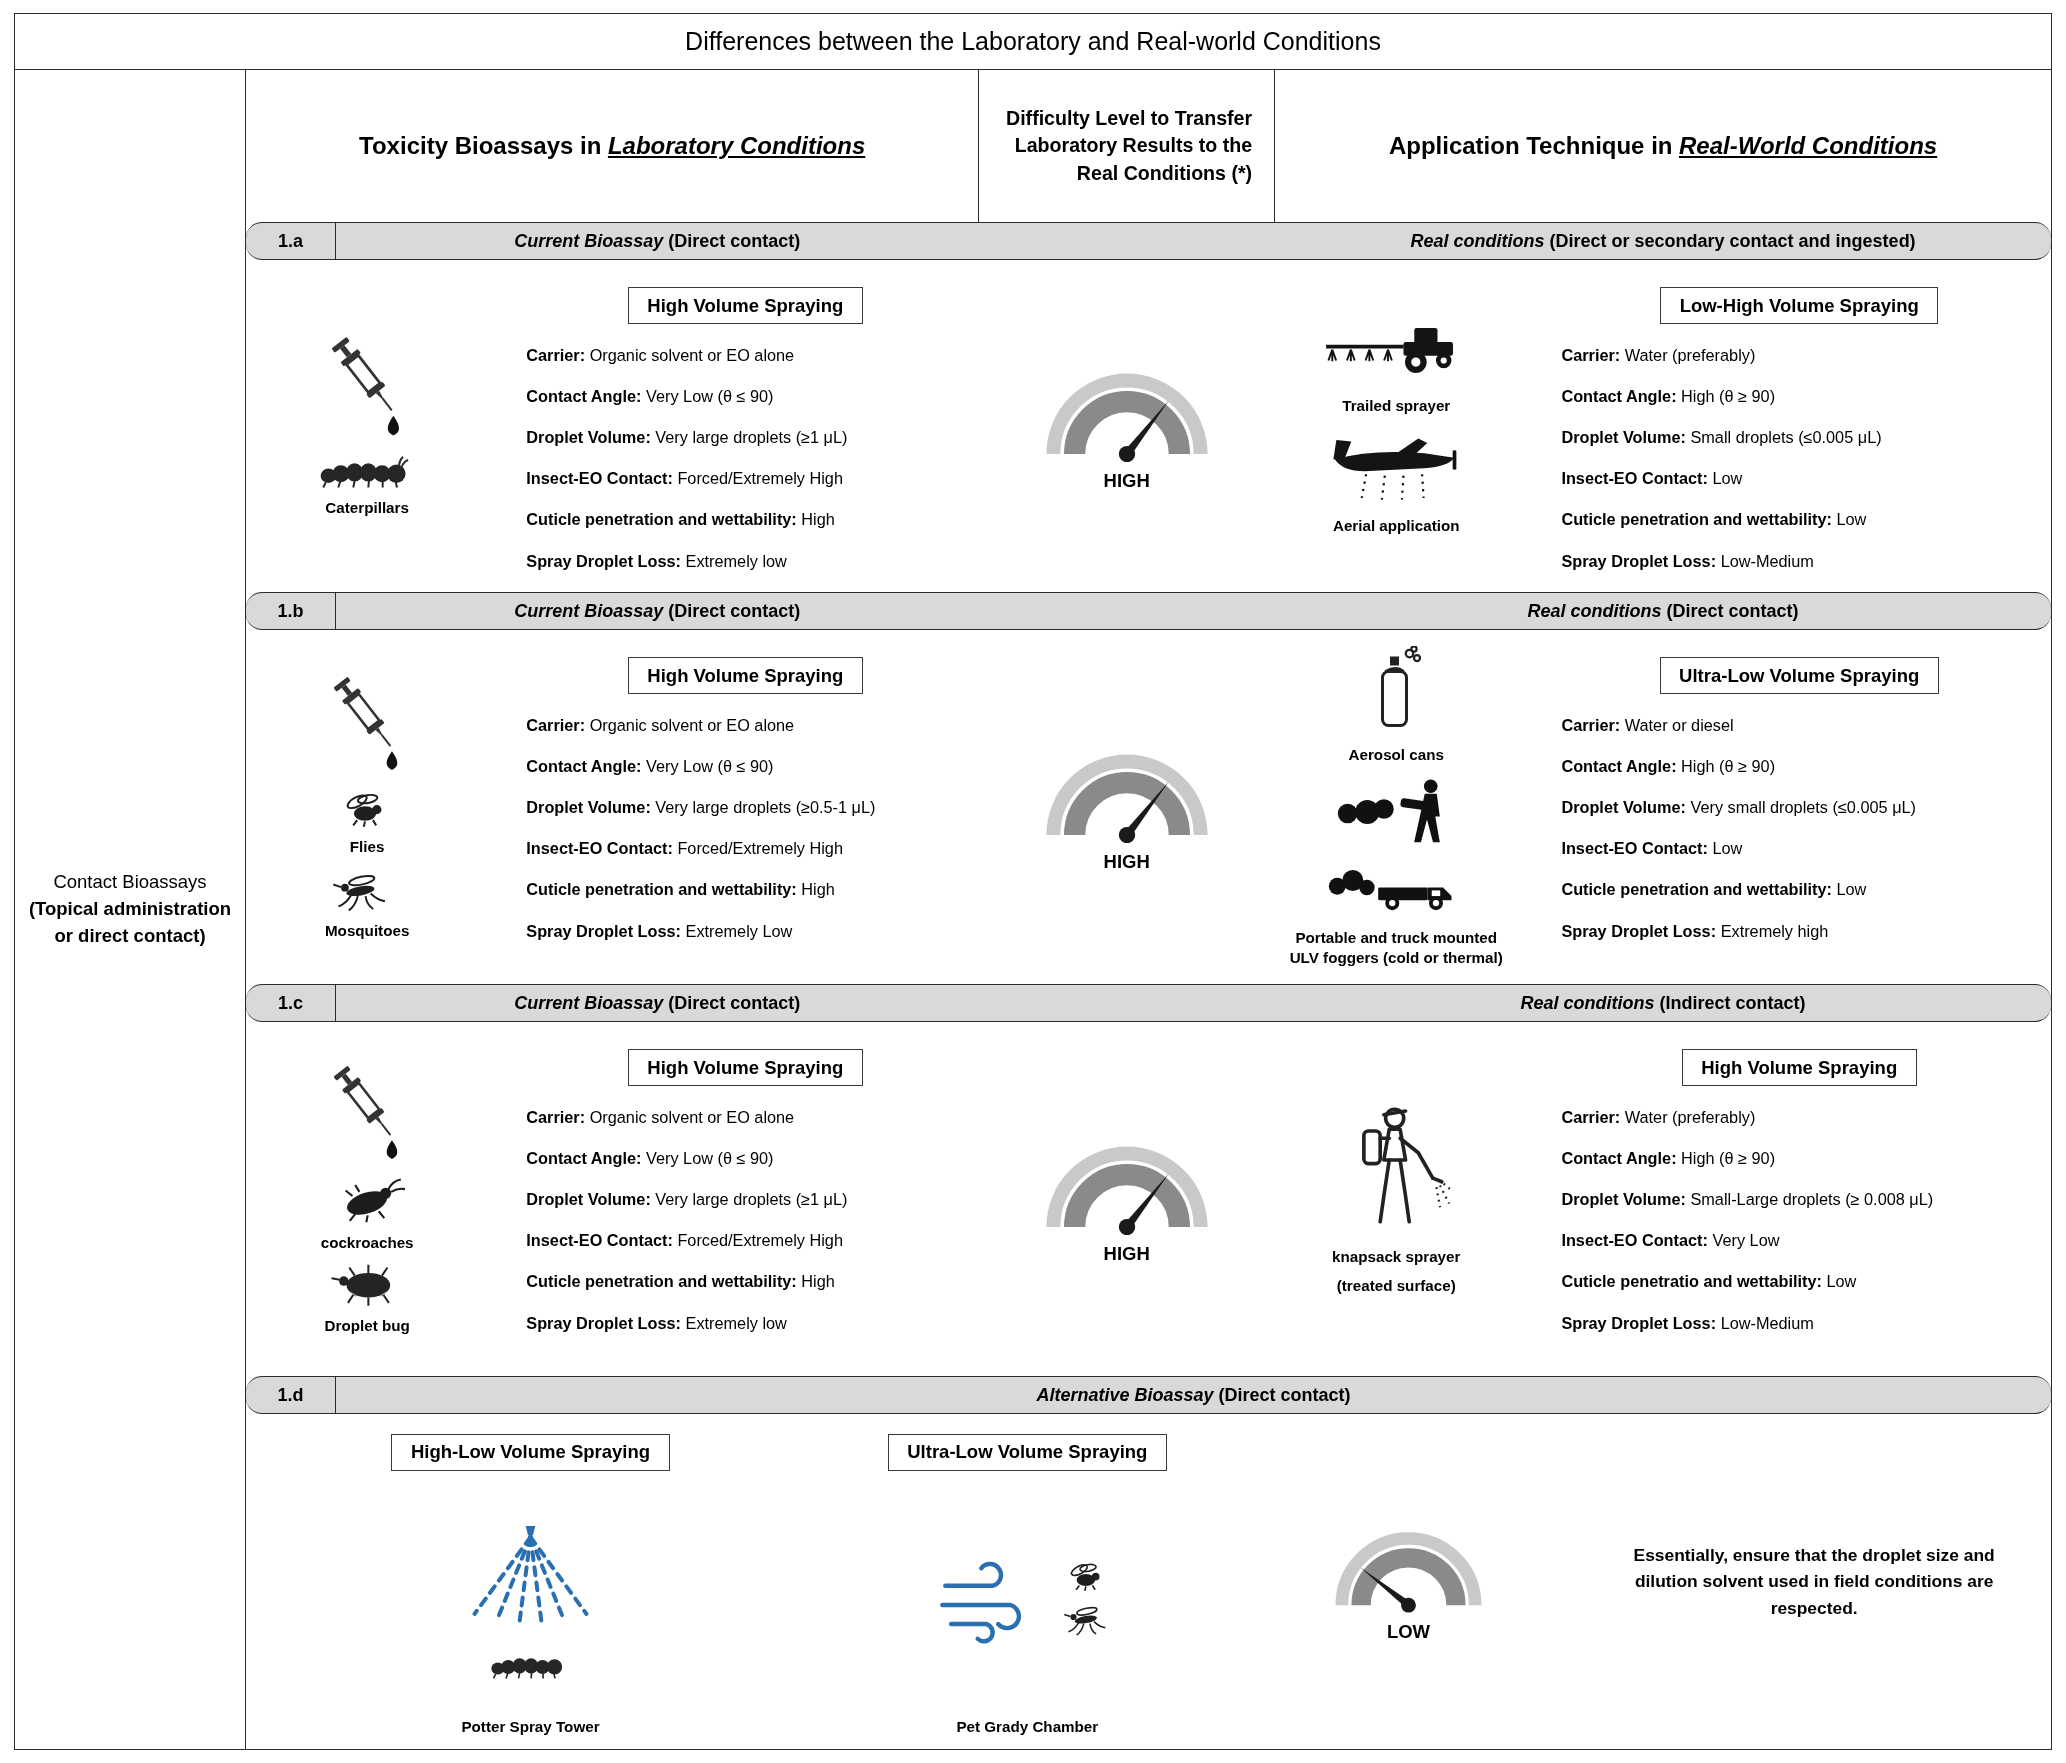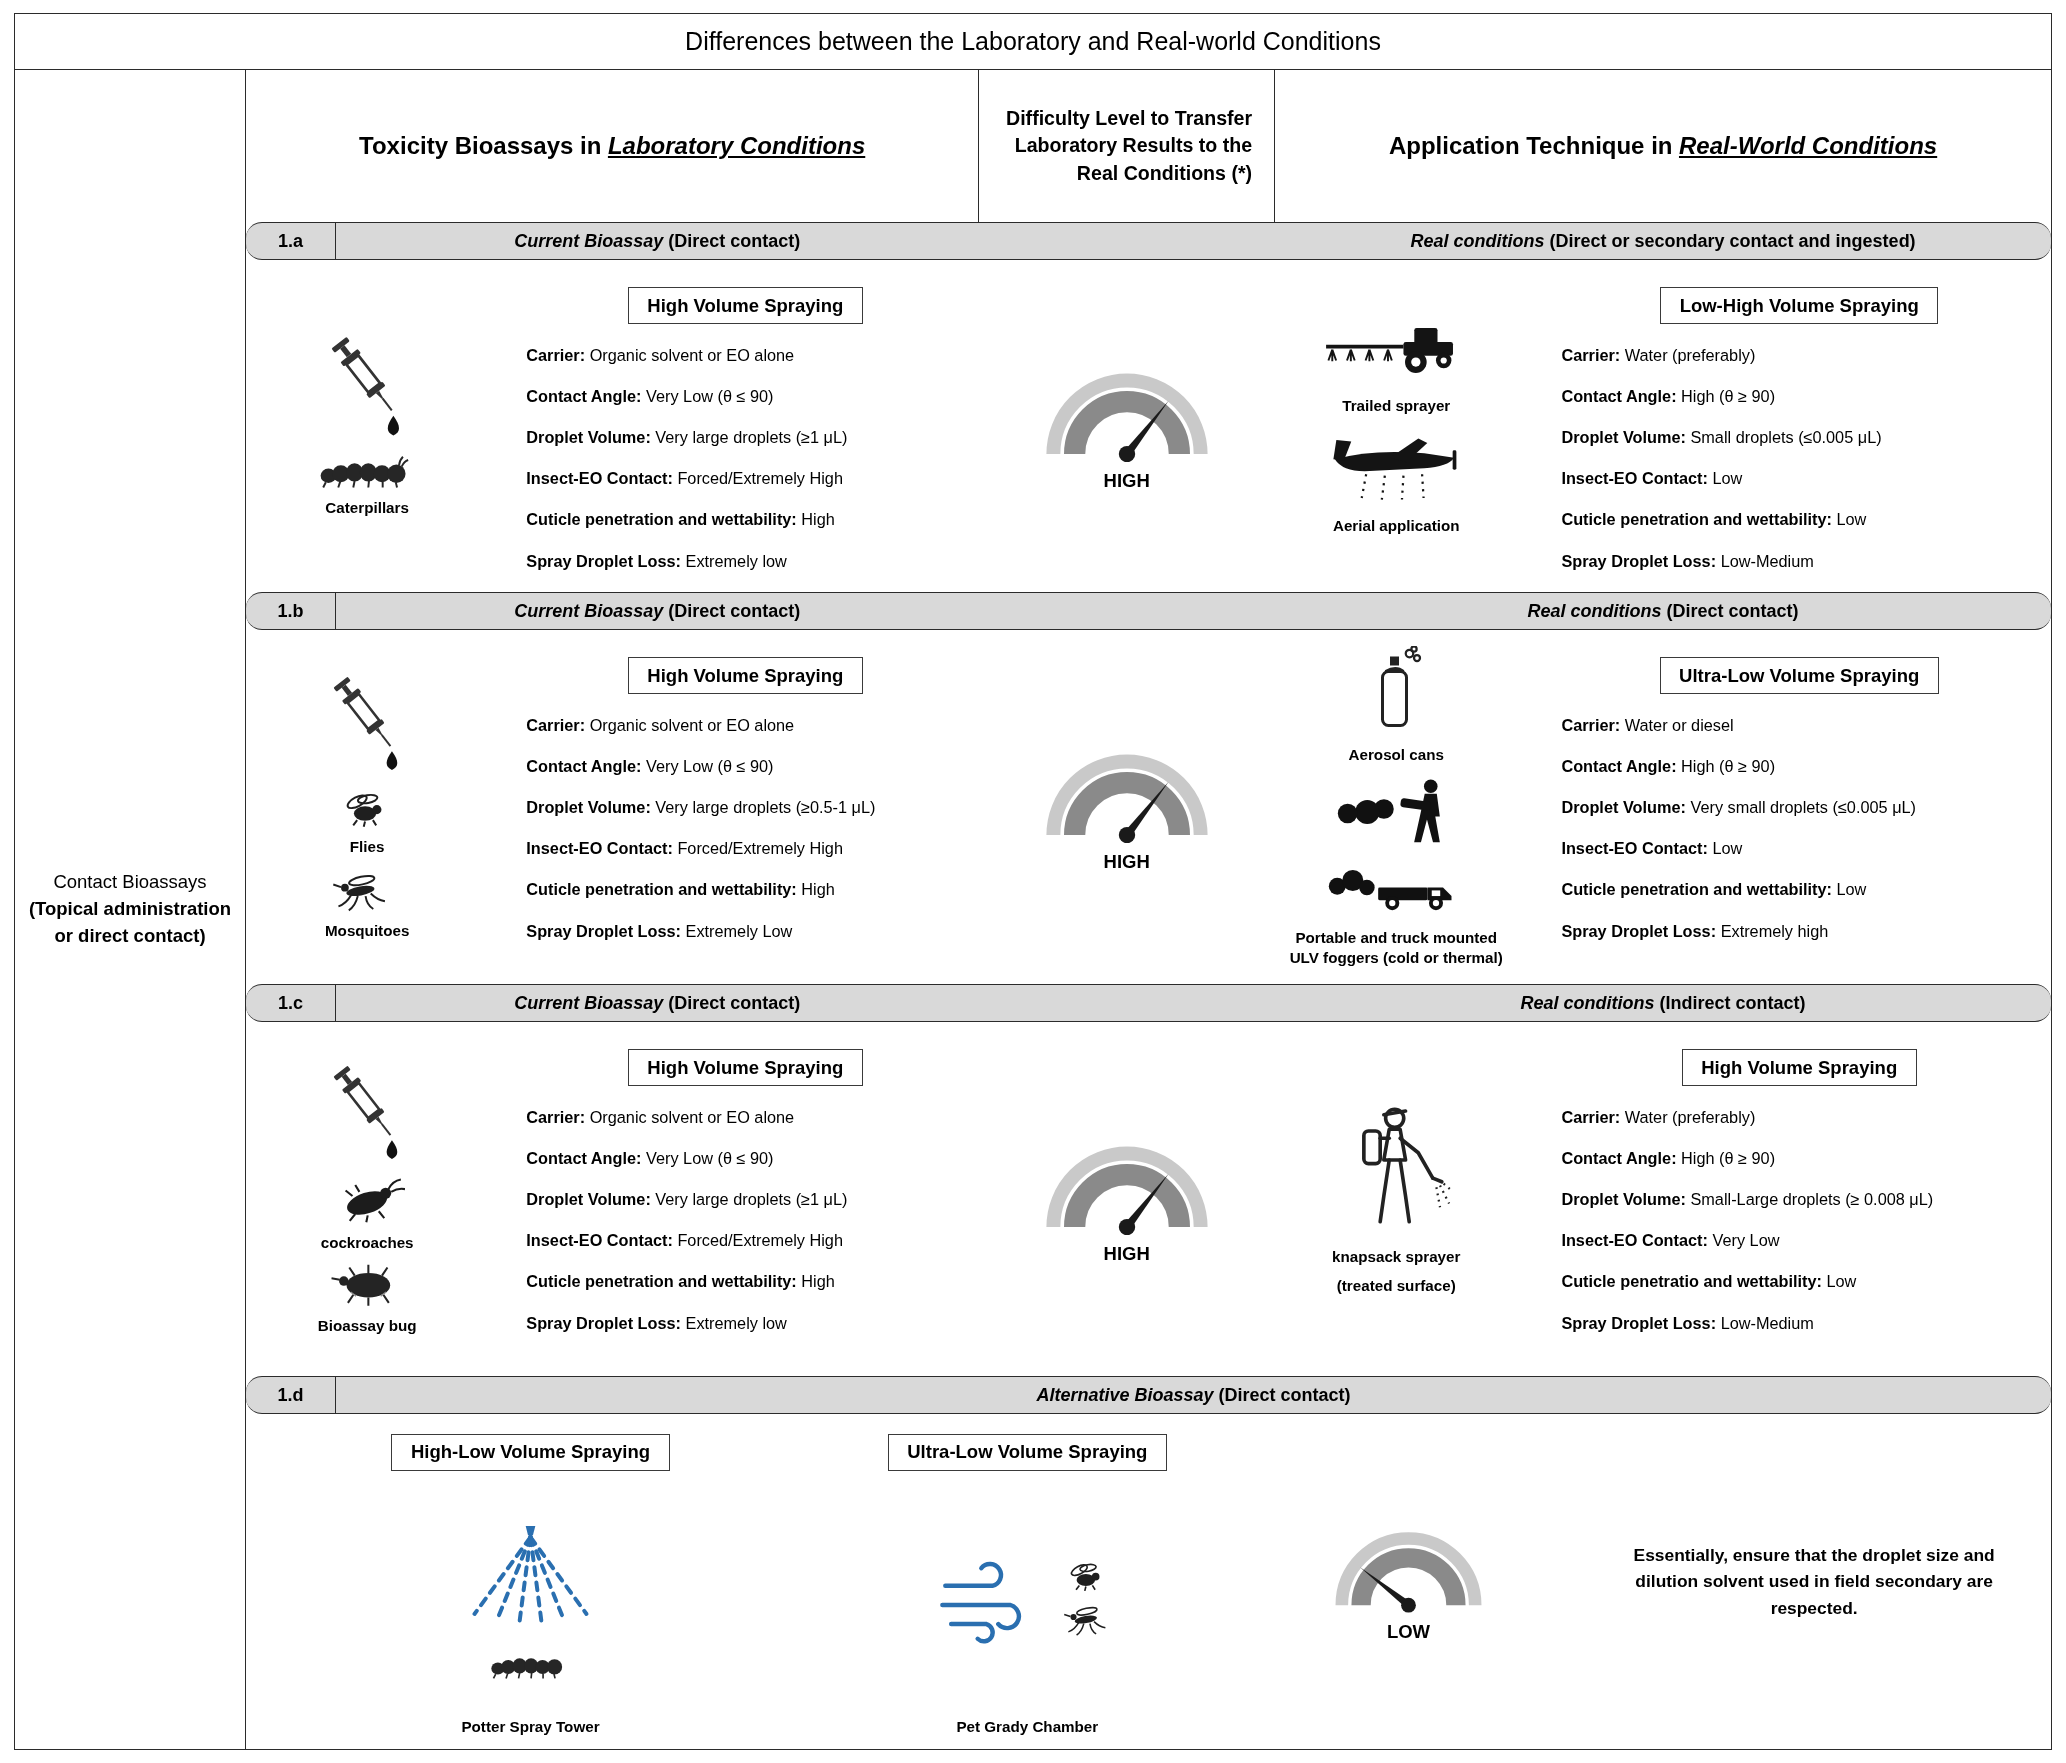--- a/index.html
+++ b/index.html
@@ -382,21 +382,21 @@
             <circle cx="26" cy="28" r="7" fill="#242424"></circle>
             <path d="M20 26 l-12 -2" stroke="#242424" stroke-width="3"></path>
             <g fill="none" stroke="#242424" stroke-width="3">
               <path d="M40 48 l-8 12 M62 52 l0 12 M84 48 l8 12"></path>
               <path d="M42 20 l-8 -12 M62 16 l0 -12 M82 20 l8 -12"></path>
             </g>
             <g stroke="#8a8a8a" stroke-width="2" fill="none">
               <path d="M36 44 l8 6 M88 44 l-8 6"></path>
             </g>
           </svg>
-          <div class="cap">Bioassay bug</div>
+          <div class="cap">Droplet bug</div>
         </div>
 
         <div class="cell info-cell">
           <div class="method-box">High Volume Spraying</div>
           <div class="props">
                 <div class="prop-line"><span class="prop-label">Carrier:</span><span class="prop-value"> Organic solvent or EO alone</span></div>
                 <div class="prop-line"><span class="prop-label">Contact Angle:</span><span class="prop-value"> Very Low (θ ≤ 90)</span></div>
                 <div class="prop-line"><span class="prop-label">Droplet Volume:</span><span class="prop-value"> Very large droplets (≥1 μL)</span></div>
                 <div class="prop-line"><span class="prop-label">Insect-EO Contact:</span><span class="prop-value"> Forced/Extremely High</span></div>
                 <div class="prop-line"><span class="prop-label">Cuticle penetration and wettability:</span><span class="prop-value"> High</span></div>
@@ -541,21 +541,21 @@
             <path d="M46 115 A 64 64 0 0 1 174 115" fill="none" stroke="#8a8a8a" stroke-width="26"></path>
             <g transform="rotate(-52 110 115)">
                   <polygon points="105,115 115,115 110,32" fill="#1a1a1a"></polygon>
                 </g>
             <circle cx="110" cy="115" r="10" fill="#1a1a1a"></circle>
           </svg>
           <div class="gauge-label">LOW</div>
         </div>
 
         <div class="note-col">
-          <div class="note-text">Essentially, ensure that the droplet size and dilution solvent used in field secondary are respected.</div>
+          <div class="note-text">Essentially, ensure that the droplet size and dilution solvent used in field conditions are respected.</div>
         </div>
       </div>
 
     </div>
   </div>
 </div>
 </div>
 
 
 </body></html>

